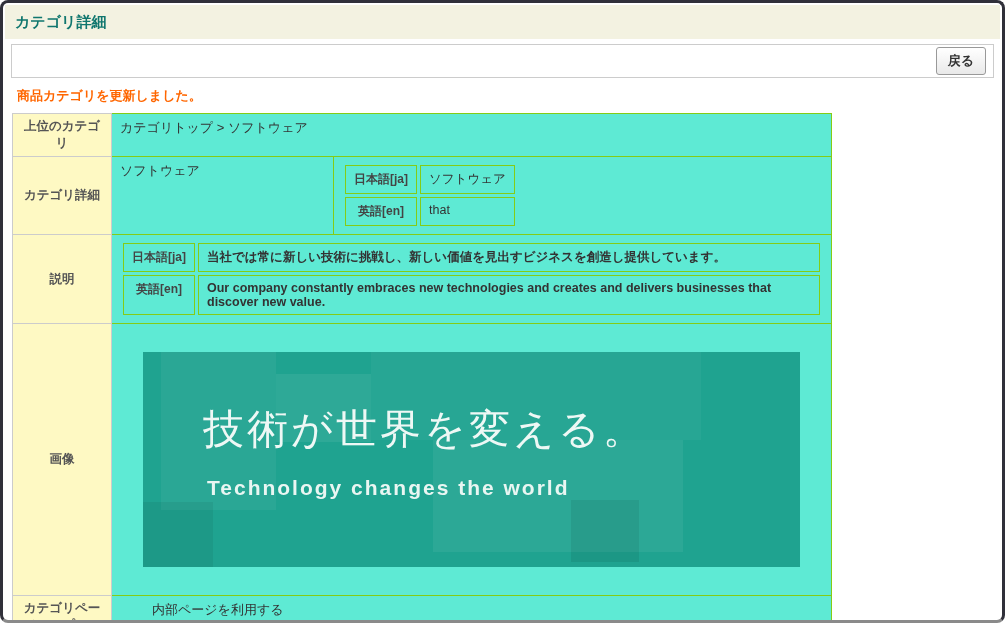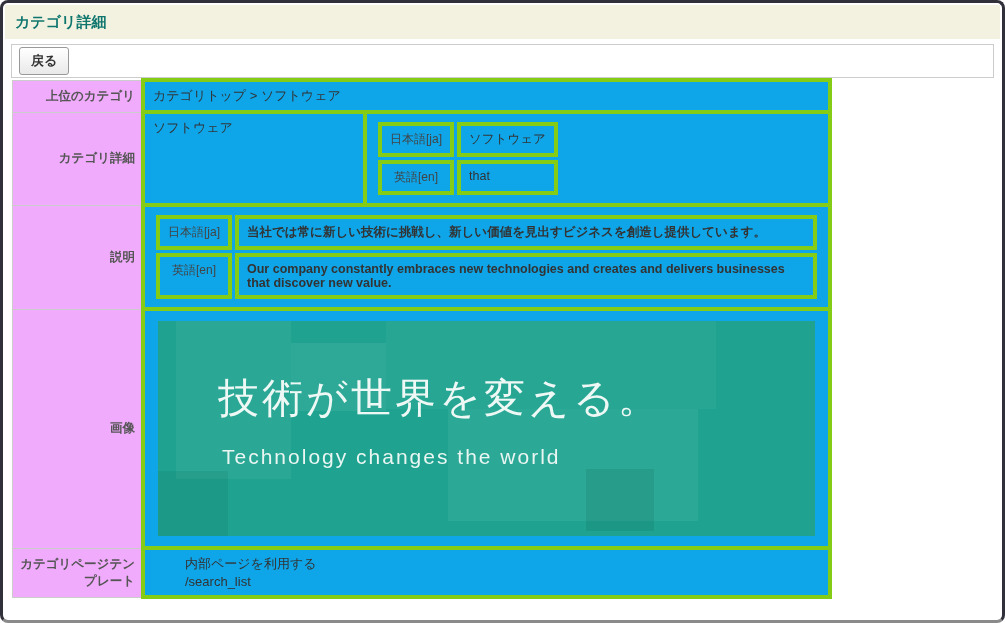--- a/index.html
+++ b/index.html
@@ -25,80 +25,80 @@
     font-size: 15px;
     font-weight: bold;
     color: #0f766e;
   }
   .toolbar {
     margin: 5px 6px 0 6px;
     border: 1px solid #ccc;
     height: 34px;
     display: flex;
     align-items: center;
-    justify-content: flex-start;
+    justify-content: flex-end;
     padding: 0 7px;
     background: #fff;
   }
   .flash-message {
     margin: 9px 12px 8px 12px;
     color: #ff6600;
     font-weight: bold;
     font-size: 13px;
   }
   table.detail {
     margin-left: 7px;
     width: 820px;
     border-collapse: collapse;
     font-size: 13px;
     color: #333;
   }
   table.detail th {
     width: 157px;
-    background: #f0abfc;
+    background: #fef9c3;
     border: 1px solid #ccc;
     font-size: 12.5px;
     font-weight: bold;
     color: #555;
-    text-align: right;
+    text-align: center;
     vertical-align: middle;
     padding: 4px 6px;
   }
   table.detail td {
-    border: 4px solid #84cc16;
+    border: 1px solid #84cc16;
     padding: 5px 8px;
     vertical-align: top;
-    background: #0ea5e9;
+    background: #5eead4;
   }
   td.name-plain { width: 222px; }
   td.lang-cell, td.desc-cell, td.image-cell { padding: 2px; }
   table.lang-table { border-collapse: separate; border-spacing: 3px; font-size: 12.5px; }
   .lang-label {
     background: #ebebeb;
     border: 1px solid #ccc;
-    font-weight: normal;
+    font-weight: bold;
     color: #444;
     text-align: center;
     padding: 4px 7px;
     white-space: nowrap;
     font-size: 12px;
   }
   .lang-value {
     background: #fff;
     border: 1px solid #ccc;
     padding: 4px 8px;
     min-width: 92px;
   }
   table.desc-table { width: 100%; border-collapse: separate; border-spacing: 3px; font-size: 12.5px; }
   table.desc-table .lang-value { width: auto; font-weight: bold; }
   .banner {
     position: relative;
     width: 657px;
     height: 215px;
-    margin: 5px;
+    margin: 23px;
     background: #1fa390;
     overflow: hidden;
   }
   .banner .shape { position: absolute; }
   .s1 { left: 18px; top: 0; width: 115px; height: 158px; background: rgba(255,255,255,0.05); }
   .s2 { left: 133px; top: 22px; width: 95px; height: 68px; background: rgba(255,255,255,0.07); }
   .s3 { left: 228px; top: 0; width: 330px; height: 88px; background: rgba(255,255,255,0.04); }
   .s4 { left: 290px; top: 88px; width: 250px; height: 112px; background: rgba(255,255,255,0.06); }
   .s5 { left: 0; top: 150px; width: 70px; height: 65px; background: rgba(0,0,0,0.06); }
   .s6 { left: 428px; top: 148px; width: 68px; height: 62px; background: rgba(0,0,0,0.07); }
@@ -108,21 +108,21 @@
     font-size: 41px;
     letter-spacing: 3px;
     color: #eef8f5;
     font-weight: normal;
     white-space: nowrap;
   }
   .banner-sub {
     position: absolute;
     left: 64px; top: 124px;
     font-size: 21px;
-    font-weight: normal;
+    font-weight: bold;
     letter-spacing: 2px;
     color: #e9f6f2;
     white-space: nowrap;
   }
   .template-line { line-height: 1.35; margin-left: 32px; }
   .btn {
     display: inline-block;
     padding: 4px 11px;
     background: linear-gradient(#ffffff, #e9e9e9);
     border: 1px solid #999;
@@ -138,20 +138,21 @@
 <body>
 
 <div class="frame">
 
   <div class="page-header">カテゴリ詳細</div>
 
   <div class="toolbar">
     <button class="btn">戻る</button>
   </div>
 
+  <div class="flash-message">商品カテゴリを更新しました。</div>
 
   <table class="detail">
     <tbody>
         <tr>
       <th>上位のカテゴリ</th>
       <td colspan="2">カテゴリトップ &gt; ソフトウェア</td>
     </tr>
     <tr>
       <th>カテゴリ詳細</th>
       <td class="name-plain">ソフトウェア</td>

